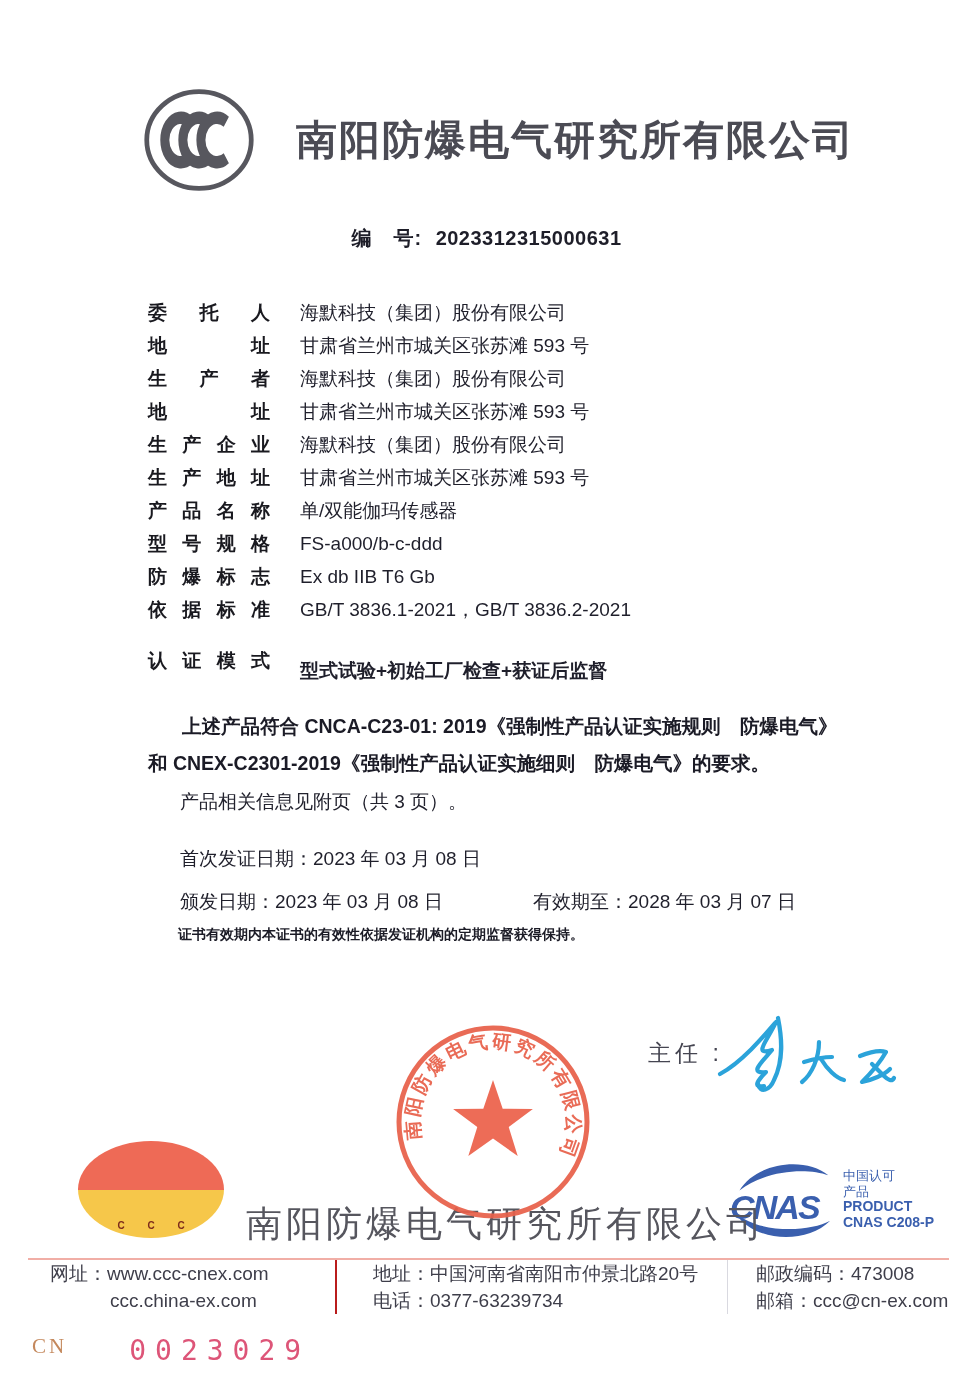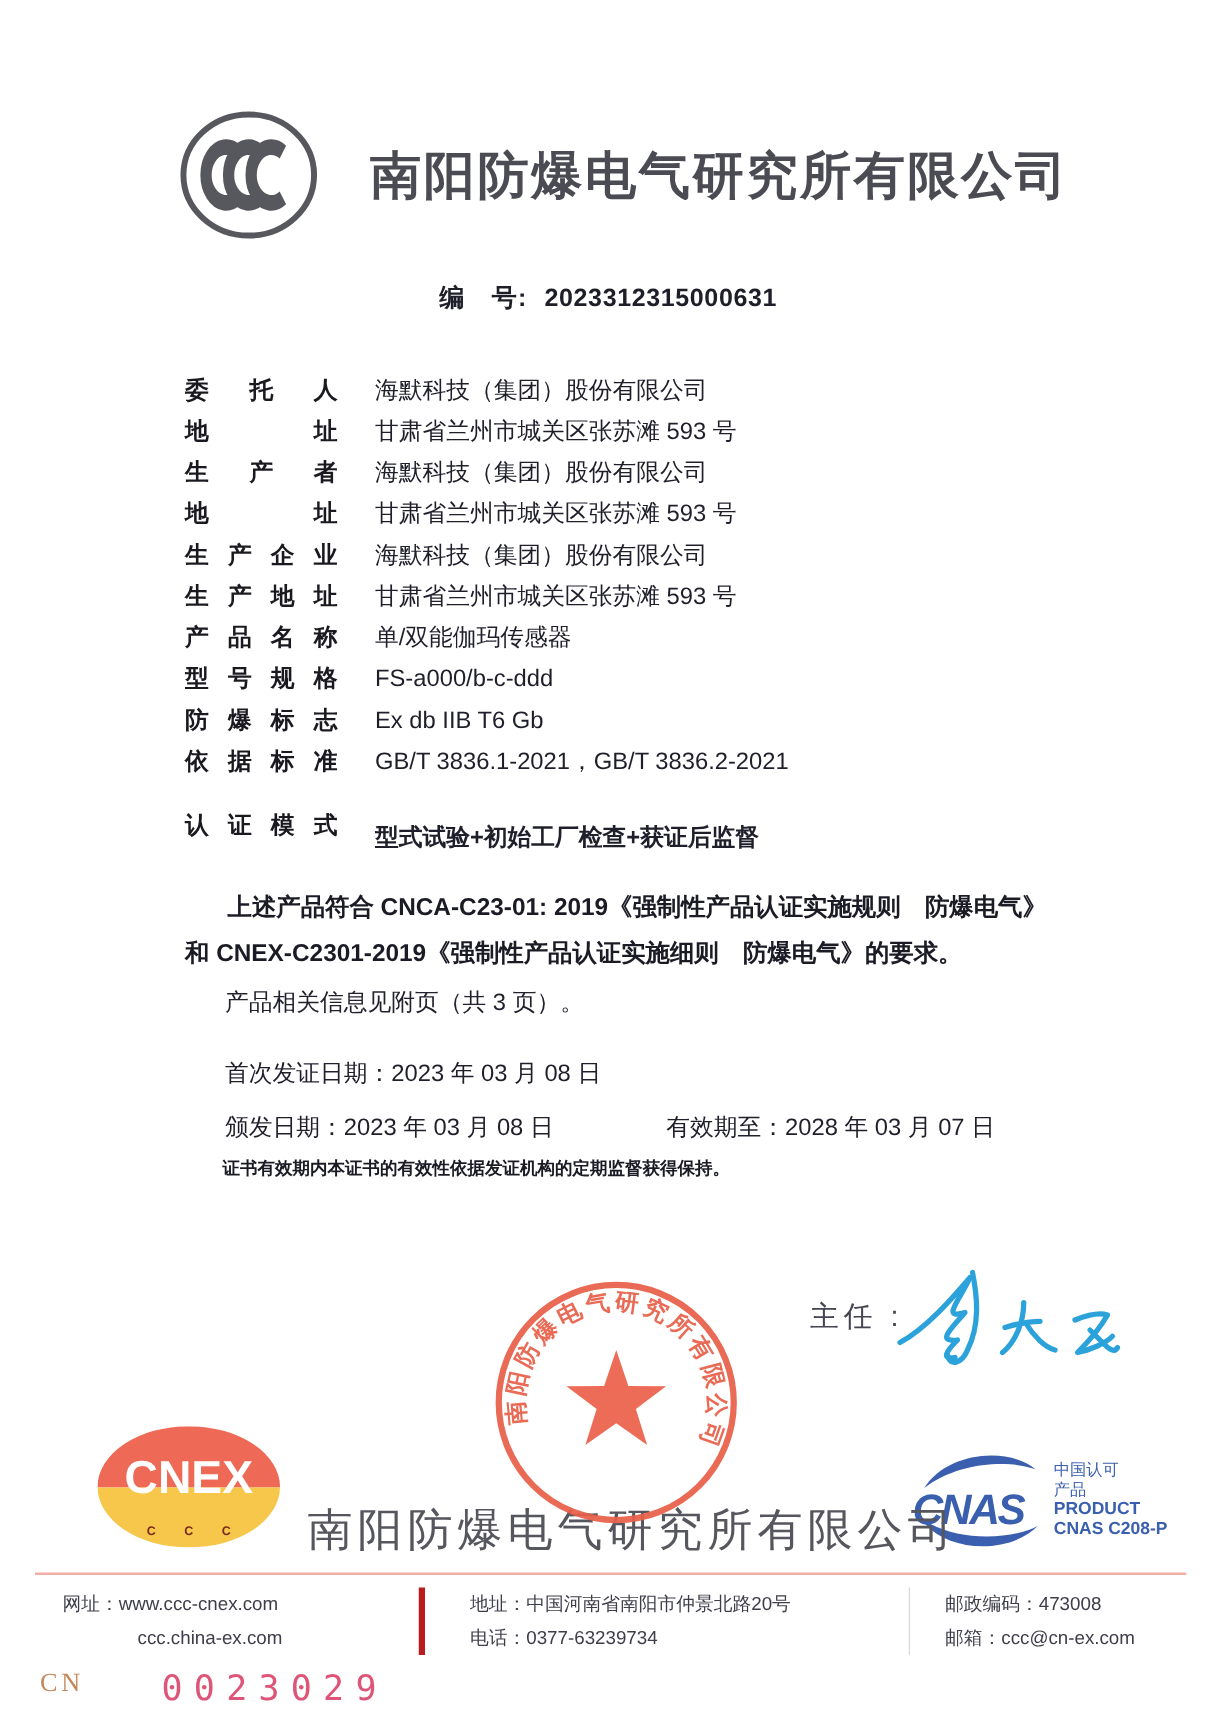--- a/index.html
+++ b/index.html
@@ -39,24 +39,24 @@
   .cnex { position:absolute; left:78px; top:1141px; width:146px; height:97px; border-radius:50%; overflow:hidden; }
   .cnex .half-top { height:49px; background:#ee6a56; }
   .cnex .half-bot { height:48px; background:#f6c74a; }
   .cnex .cnex-word { position:absolute; top:20px; left:0; width:100%; text-align:center; font-size:37px; font-weight:bold; color:#ffffff; letter-spacing:0px; }
   .cnex .cnex-ccc { position:absolute; bottom:7px; left:0; width:100%; text-align:center; font-size:10px; font-weight:bold; color:#7c2b1b; letter-spacing:10px; text-indent:10px; }
   .company { position:absolute; left:246px; top:1200px; font-size:36px; letter-spacing:4px; color:#56565e; white-space:nowrap; z-index:1; }
   .cnas { position:absolute; left:730px; top:1156px; display:flex; align-items:center; gap:9px; }
   .cnas-text { font-size:13px; line-height:15.5px; color:#3a5fae; }
   .cnas-text .b { font-weight:bold; font-size:14px; }
   
-  .footer { position:absolute; left:28px; right:24px; top:1258px; border-top:2px solid #f1aea6; padding-top:10px; display:flex; color:#3e3e4a; font-size:15px; line-height:27px; }
+  .footer { position:absolute; left:28px; right:24px; top:1258px; border-top:2px solid #f1aea6; display:flex; color:#3e3e4a; font-size:19px; line-height:27px; }
   .fcol1 { width:285px; padding-left:22px; }
   .fcol1 .second { padding-left:60px; }
-  .fcol2 { width:392px; border-left:5px solid #b91c1c; padding-left:36px; box-sizing:border-box; }
+  .fcol2 { width:392px; border-left:2px solid #b91c1c; padding-left:36px; box-sizing:border-box; }
   .fcol3 { border-left:1px solid #d9d9e0; padding-left:28px; }
   
   .serial { position:absolute; left:32px; top:1334px; display:flex; align-items:flex-start; gap:30px; }
   .serial .cn { font-family:"Liberation Serif", serif; font-size:21px; color:#c4885c; letter-spacing:3px; }
   .serial .num { font-family:"DejaVu Sans Mono", monospace; font-size:28px; color:#dd5578; letter-spacing:9px;margin-left:32px; }
 </style>
 </head>
 <body>
 
 <div class="page">
@@ -160,21 +160,20 @@
     <polygon points="100,58 109.7,86.7 139.9,87 115.7,105.1 124.7,134 100,116.5 75.3,134 84.3,105.1 60.1,87 90.3,86.7" fill="#ec614b"></polygon>
     <path id="stampArc" d="M30.5,125.3 A74,74 0 1 1 169.5,125.3" fill="none"></path>
     <text font-size="19" font-weight="bold" fill="#e8604a" letter-spacing="3">
       <textPath href="#stampArc" startOffset="3%">南阳防爆电气研究所有限公司</textPath>
     </text>
   </svg>
 
   <div class="cnex">
     <div class="half-top"></div>
     <div class="half-bot"></div>
-    <div class="cnex-word">CNEX</div>
     <div class="cnex-ccc">C C C</div>
   </div>
 
   <div class="company">南阳防爆电气研究所有限公司</div>
 
   <div class="cnas">
     <svg width="104" height="86" viewBox="0 0 110 90">
       <path d="M10,36 C28,6 80,0 104,20 C82,12 38,14 10,36 Z" fill="#3a5fae"></path>
       <path d="M6,60 C24,90 80,94 106,68 C84,80 32,82 6,60 Z" fill="#3a5fae"></path>
       <text x="0" y="66" font-size="36" font-weight="bold" font-style="italic" letter-spacing="-2" fill="#3a5fae">CNAS</text>

